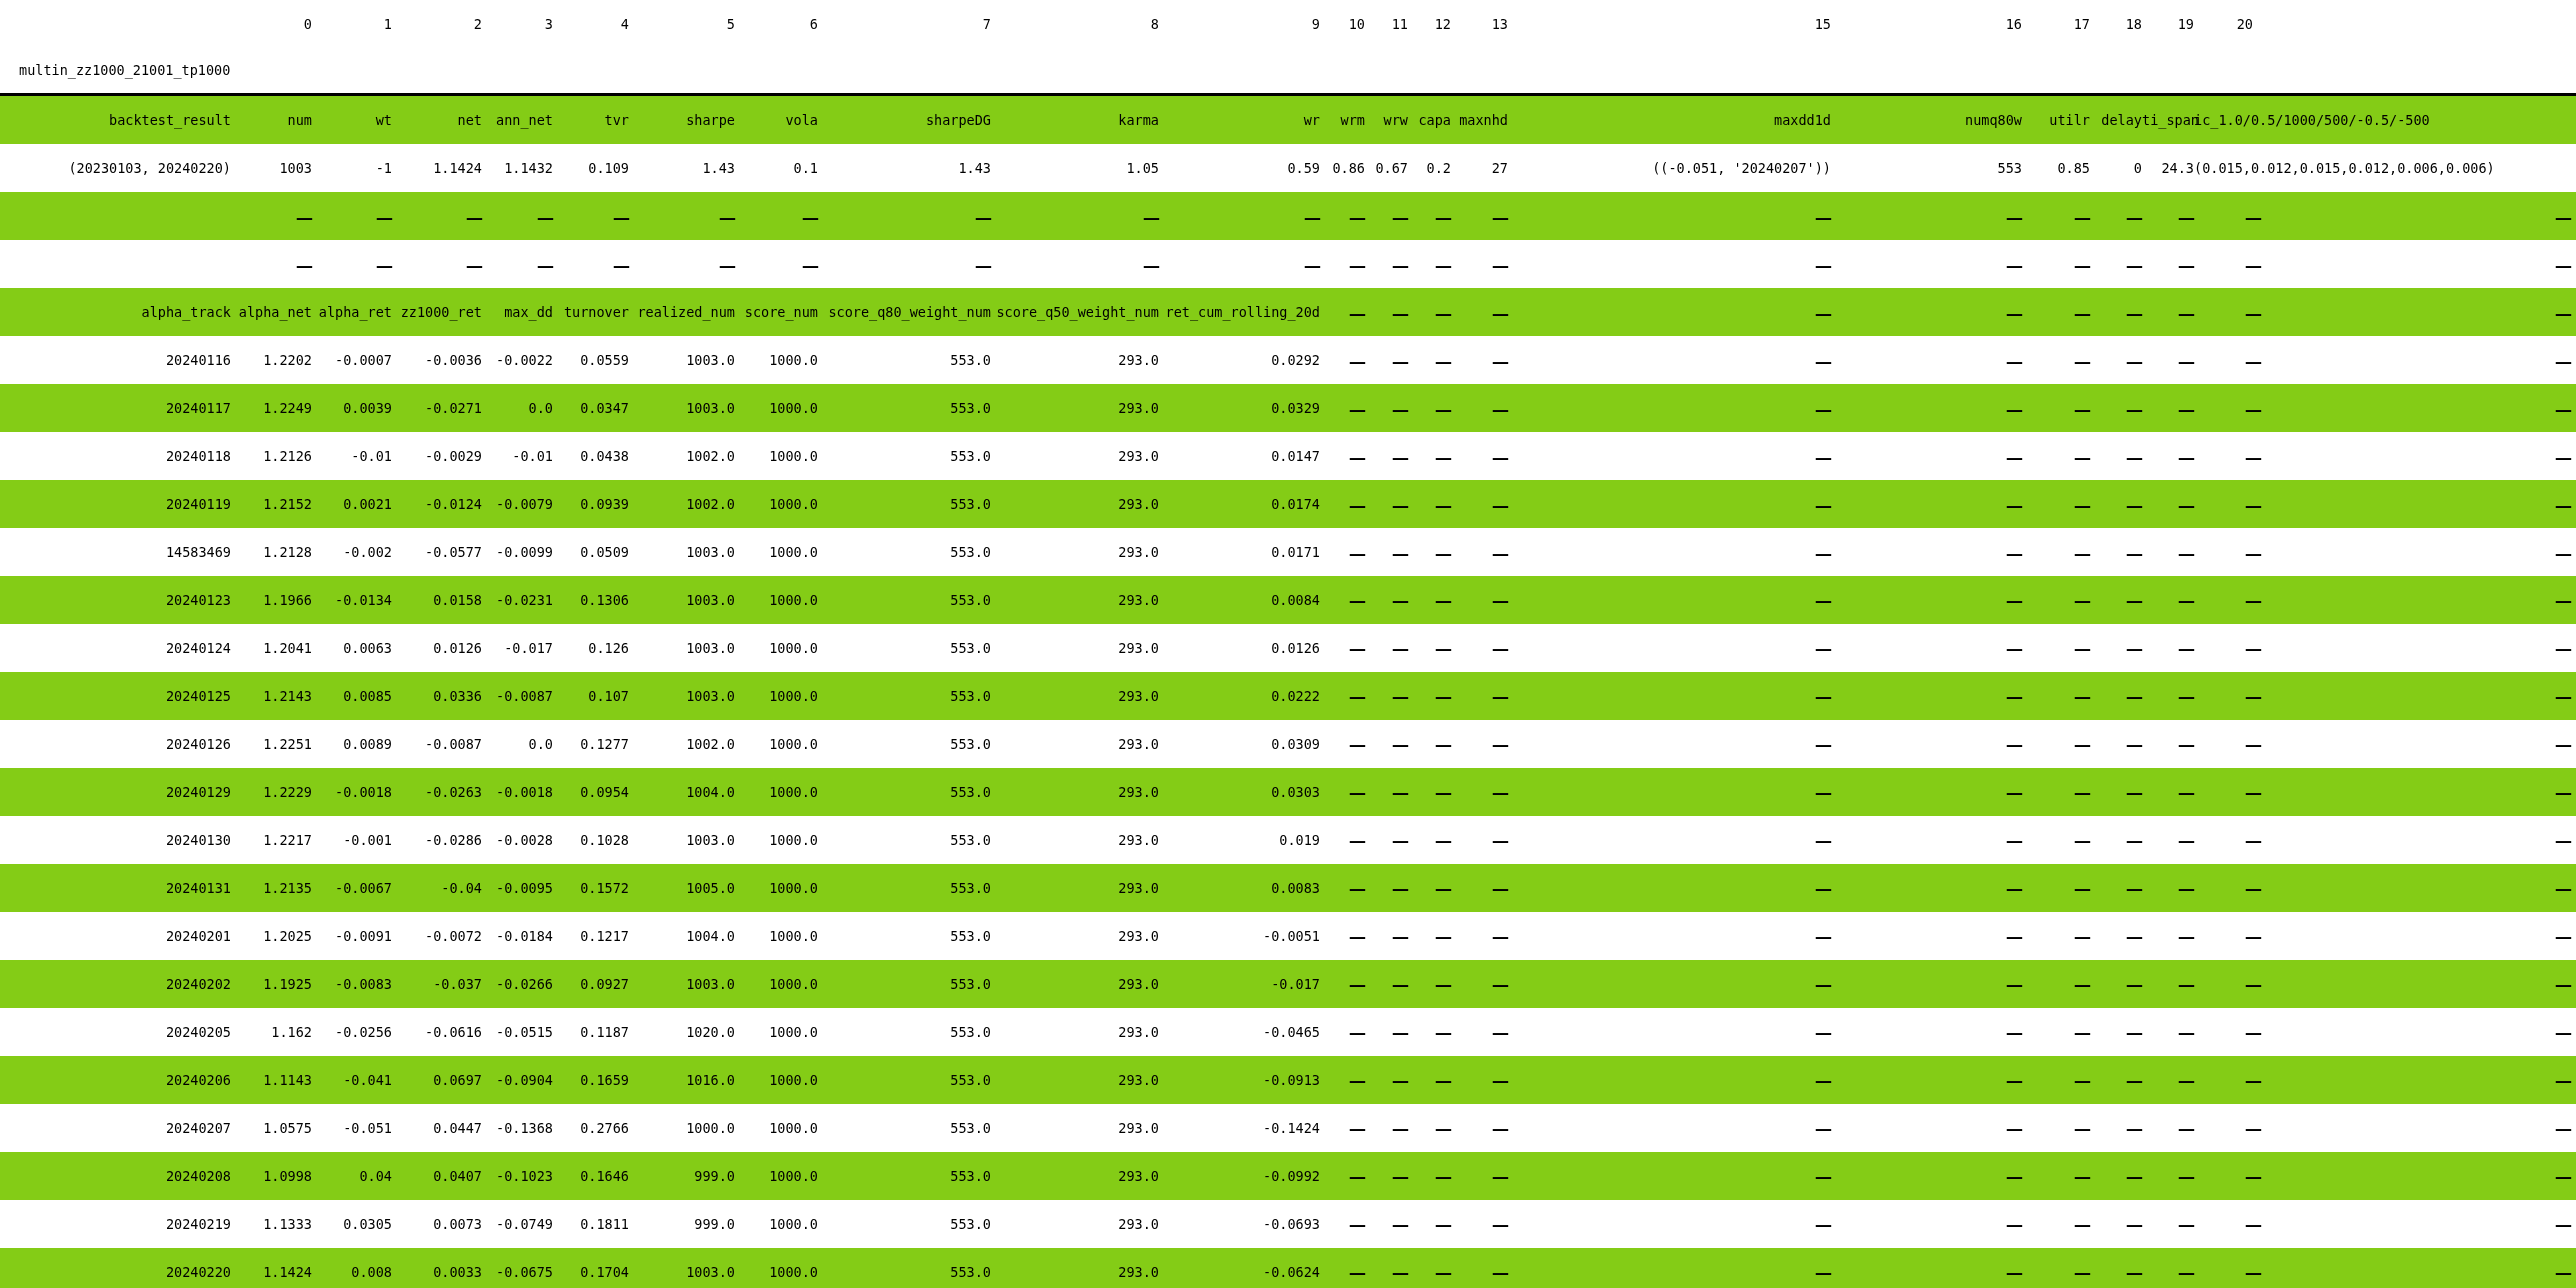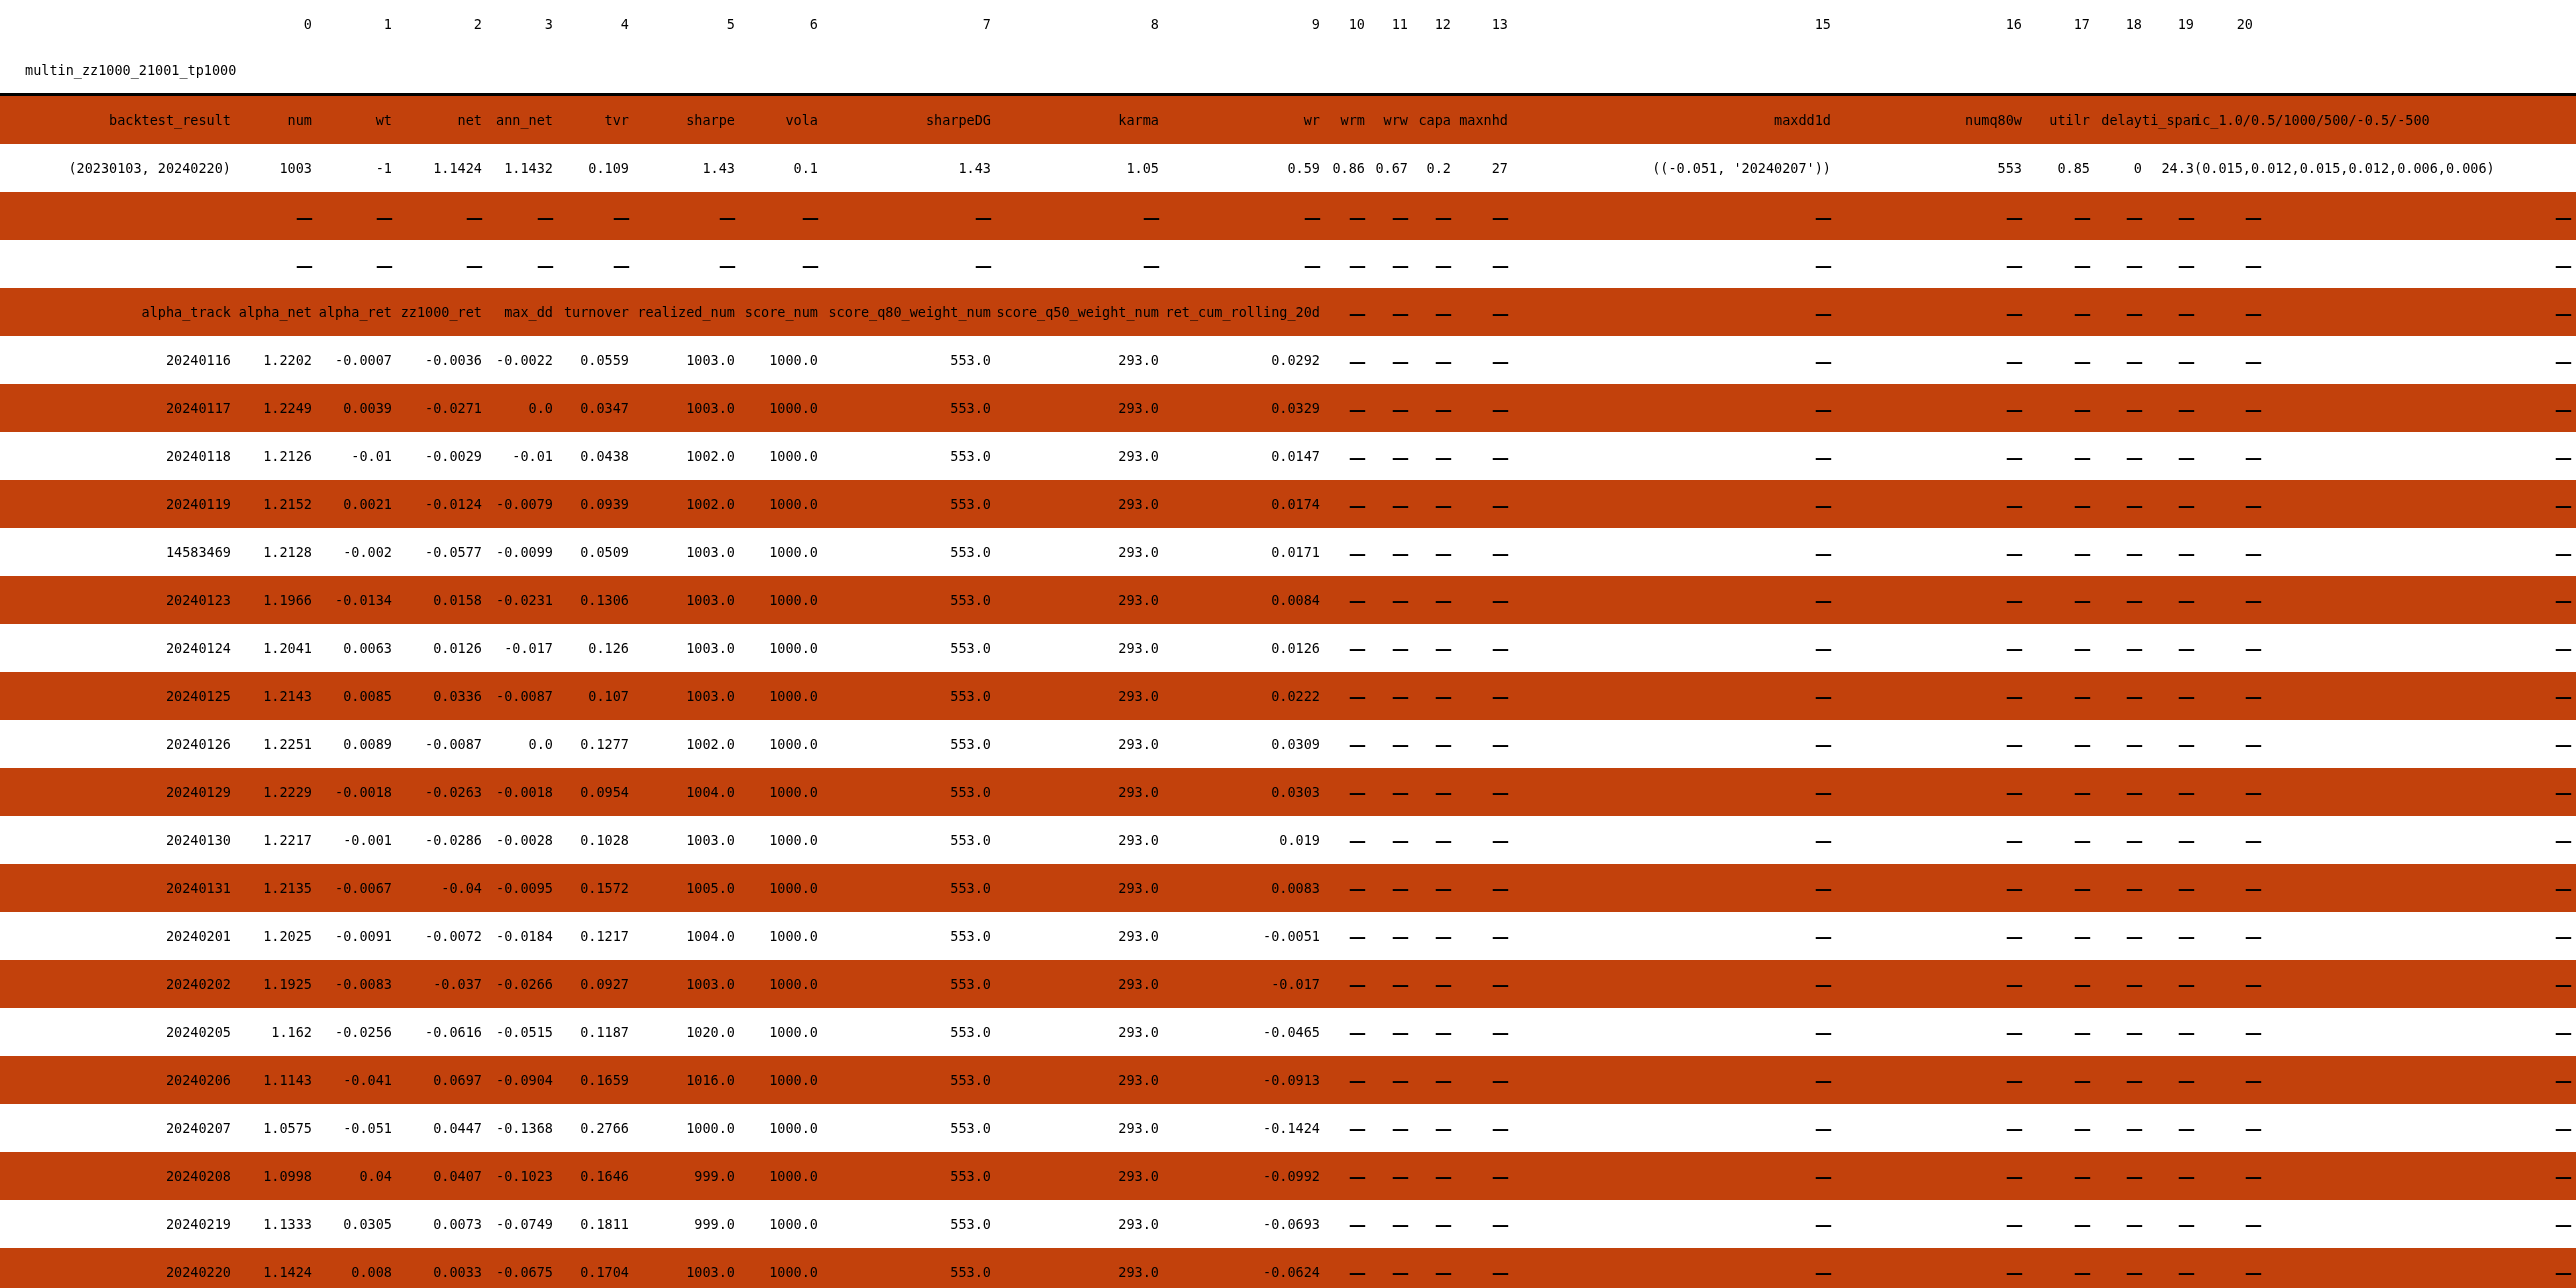--- a/index.html
+++ b/index.html
@@ -17,25 +17,25 @@
     grid-template-columns:231px 81px 80px 90px 71px 76px 106px 83px 173px 168px 161px 45px 43px 43px 57px 323px 191px 68px 52px 52px 67px 318px;
     width:2576px;
     height:48px;
     line-height:48px;
   }
   .grid-row > div{
     text-align:right;
     white-space:nowrap;
   }
   .grid-row > div:last-child{padding-right:8px;}
-  .gray{background:#c2410c;}
+  .gray{background:#84cc16;}
   #index-row{height:48px;line-height:48px;}
   #title-row{
     height:45px;line-height:45px;
-    padding-left:25px;
+    padding-left:19px;
     border-bottom:3.2px solid #000;
     white-space:nowrap;
   }
   .dash{
     display:inline-block;
     transform:scale(1.9,2.1);
     transform-origin:right center;
   }
 </style>
 </head>

